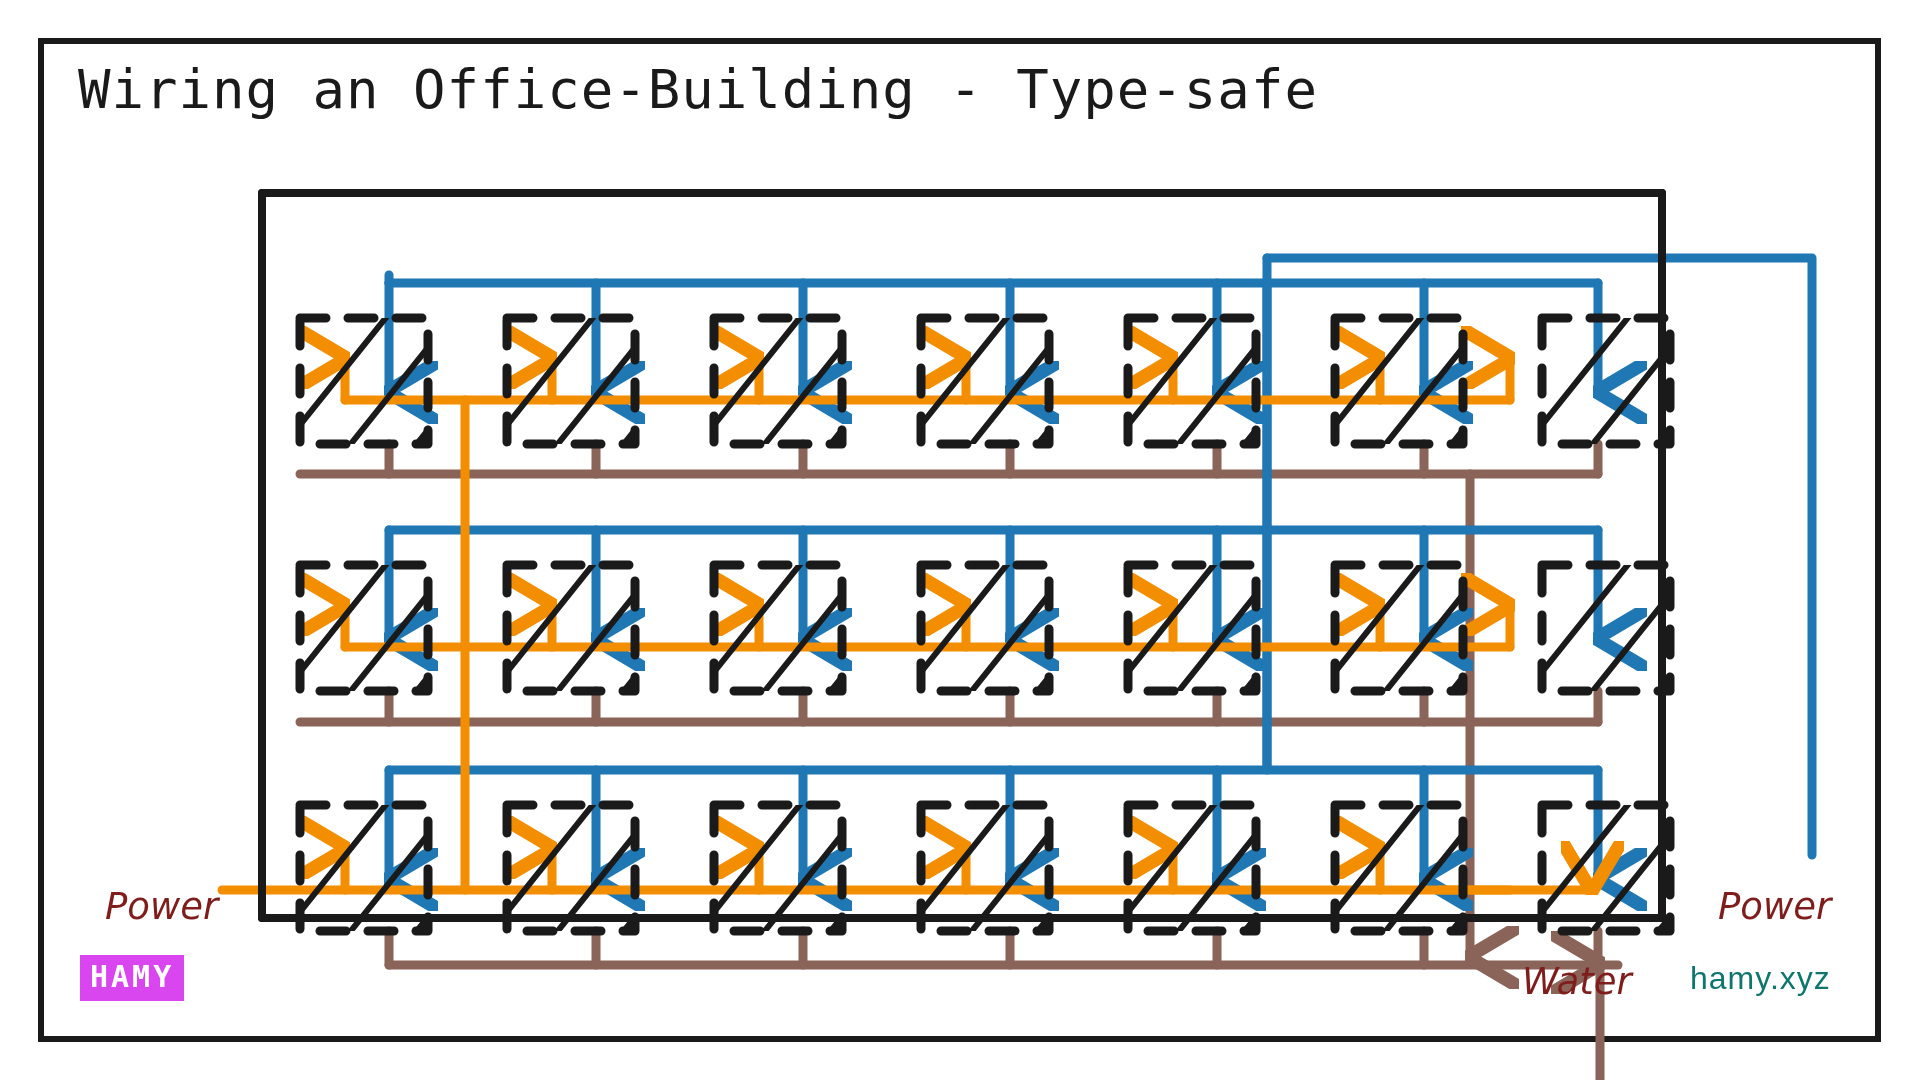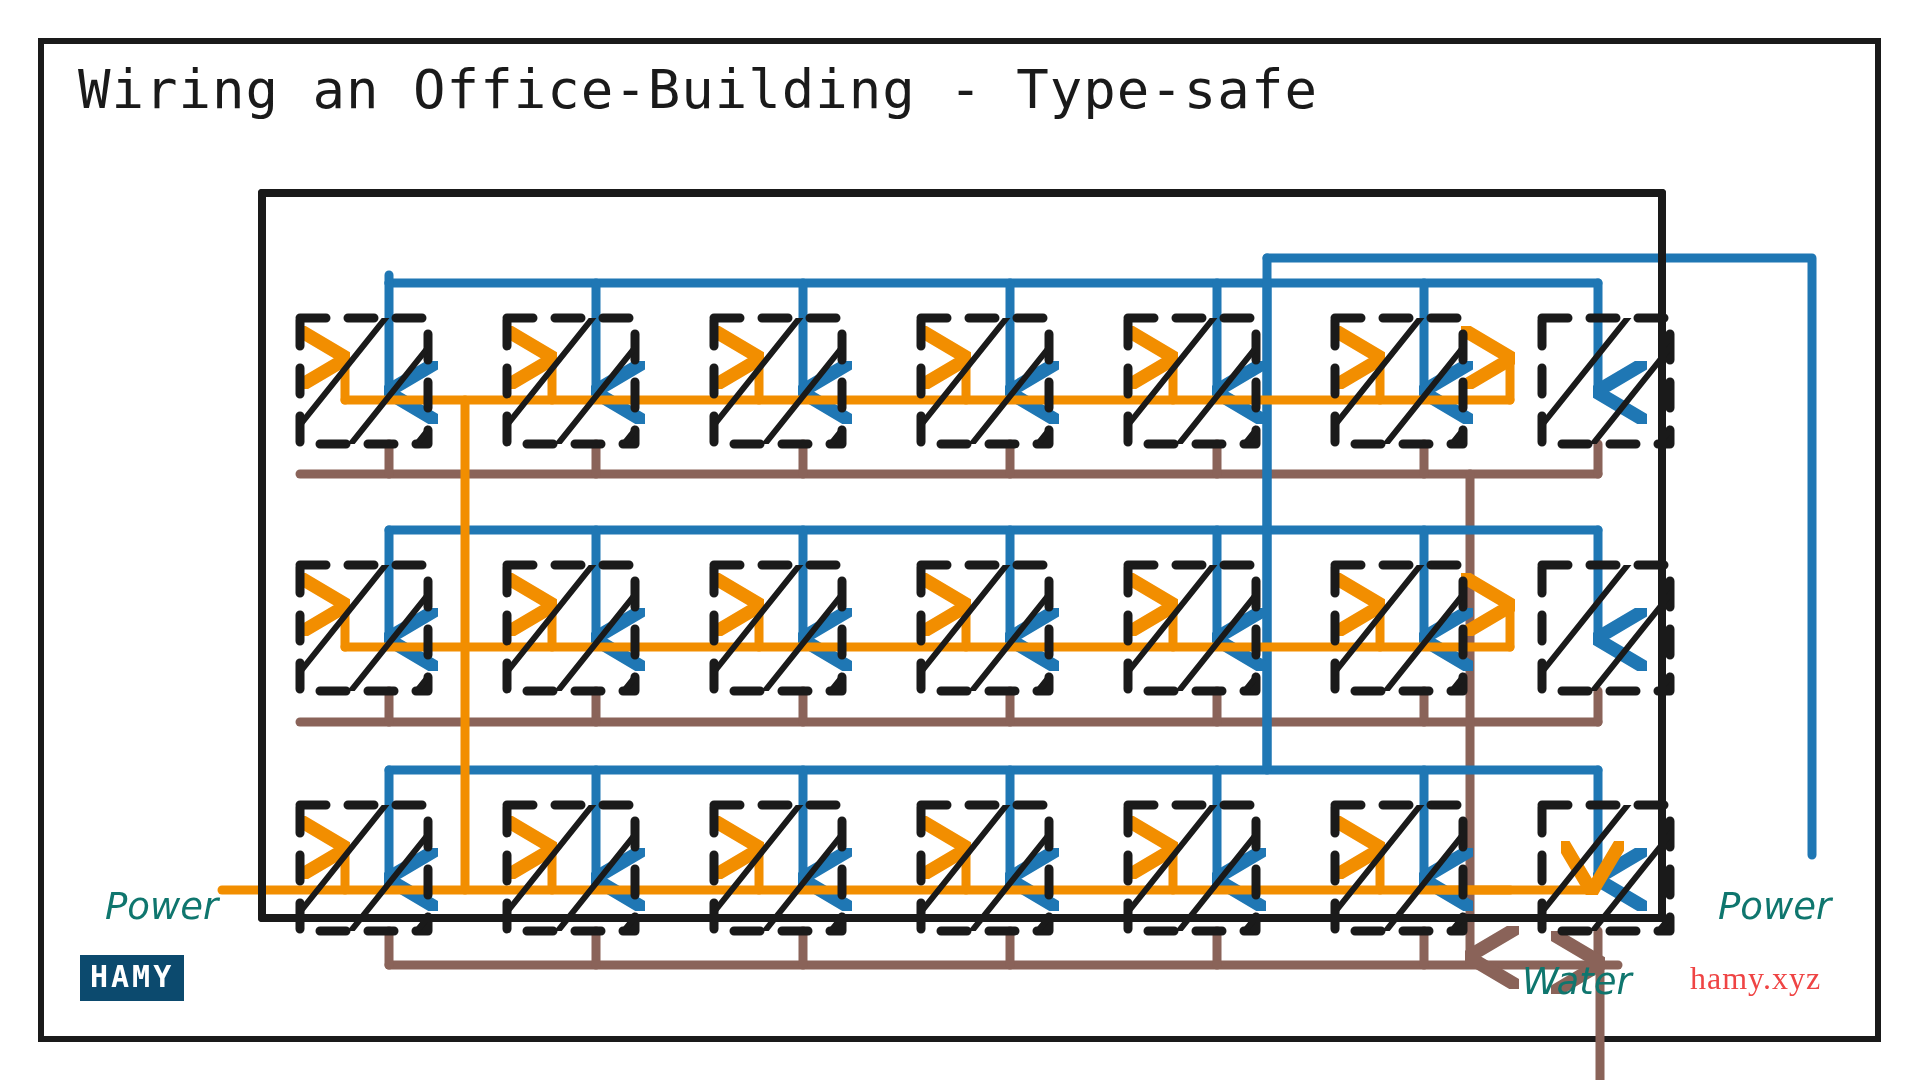--- a/index.html
+++ b/index.html
@@ -2,27 +2,27 @@
 <html><head>
 <meta charset="utf-8">
 <style>
   html,body{margin:0;padding:0;background:#ffffff;}
   body{width:1919px;height:1080px;overflow:hidden;font-family:"DejaVu Sans",sans-serif;}
   #stage{position:relative;width:1919px;height:1080px;background:#ffffff;}
   .frame{position:absolute;left:38px;top:38px;width:1843px;height:1004px;border:6px solid #1a1a1a;box-sizing:border-box;}
   #diagram{position:absolute;left:0;top:0;width:1919px;height:1080px;}
   .ttl{position:absolute;left:78px;top:58px;font-family:"DejaVu Sans Mono","Liberation Mono",monospace;
        font-size:54px;letter-spacing:1px;color:#1a1a1a;white-space:nowrap;}
-  .hand{font-family:"DejaVu Sans","Liberation Sans",sans-serif;font-style:italic;font-weight:500;color:#0f766e;}
+  .hand{font-family:"DejaVu Sans","Liberation Sans",sans-serif;font-style:italic;font-weight:500;color:#7f1d1d;}
   .lbl-power{position:absolute;left:105px;top:885px;font-size:37px;}
   .lbl-water{position:absolute;left:1718px;top:885px;font-size:37px;}
   .lbl-sewage{position:absolute;left:1522px;top:960px;font-size:37px;}
-  .site{position:absolute;left:1690px;top:960px;font-family:Liberation Serif, serif;
-        font-size:32px;color:#ef4444;letter-spacing:1px;}
-  .logo{position:absolute;left:80px;top:955px;background:#0c4a6e;padding:7px 10px 9px 10px;}
+  .site{position:absolute;left:1690px;top:960px;font-family:Liberation Sans, sans-serif;
+        font-size:32px;color:#0f766e;letter-spacing:1px;}
+  .logo{position:absolute;left:80px;top:955px;background:#d946ef;padding:7px 10px 9px 10px;}
   .logo span{font-family:"DejaVu Sans Mono","Liberation Mono",monospace;font-size:30px;font-weight:bold;
              color:#ffffff;letter-spacing:3px;line-height:1;display:block;}
 </style>
 </head>
 <body>
 
 <div id="stage">
 
   <div class="frame"></div>
 

